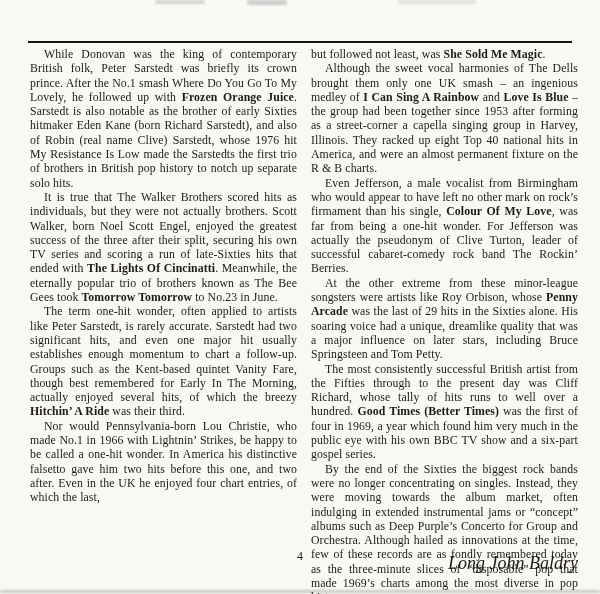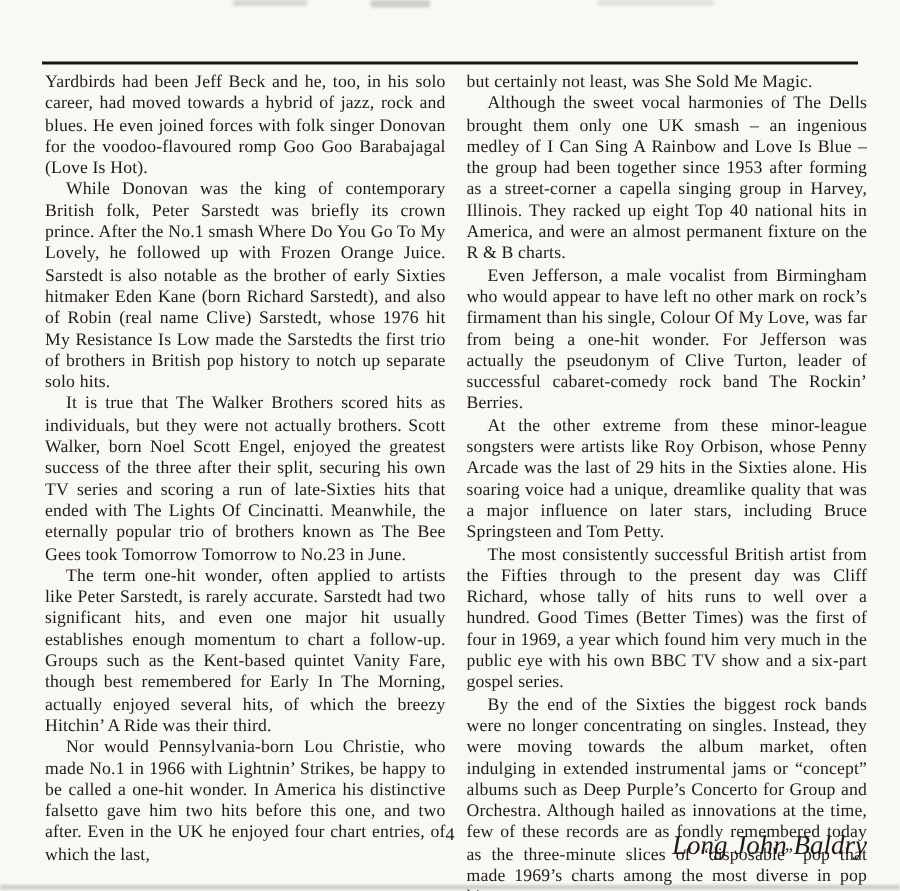--- a/index.html
+++ b/index.html
@@ -58,21 +58,21 @@
     margin: 0;
     font-size: 11.8px;
     line-height: 14.3px;
     text-align: justify;
     letter-spacing: 0.1px;
   }
   .para.indent {
     text-indent: 14px;
   }
   .run-plain  { font-weight: normal; font-style: normal; }
-  .run-bold   { font-weight: normal; }
+  .run-bold   { font-weight: bold; }
   .run-italic { }
   .footer-page-number {
     position: absolute;
     left: 0;
     top: 549px;
     width: 600px;
     text-align: center;
     font-size: 12px;
   }
   .footer-author {
@@ -89,28 +89,27 @@
 <div class="page">
 
   <div class="scan-artifact art-1"></div>
   <div class="scan-artifact art-2"></div>
   <div class="scan-artifact art-3"></div>
 
   <div class="top-rule"></div>
 
   <div class="content">
     <div class="col">
-        <p class="para"><span class="run-plain">Yardbirds had been Jeff Beck and he, too, in his solo career, had moved towards a hybrid of jazz, rock and blues. He even joined forces with folk singer Donovan for the voodoo-flavoured romp </span><span class="run-bold">Goo Goo Barabajagal (Love Is Hot).</span></p>
         <p class="para indent"><span class="run-plain">While Donovan was the king of contemporary British folk, Peter Sarstedt was briefly its crown prince. After the No.1 smash </span><span class="run-italic">Where Do You Go To My Lovely</span><span class="run-plain">, he followed up with </span><span class="run-bold">Frozen Orange Juice</span><span class="run-plain">. Sarstedt is also notable as the brother of early Sixties hitmaker Eden Kane (born Richard Sarstedt), and also of Robin (real name Clive) Sarstedt, whose 1976 hit </span><span class="run-italic">My Resistance Is Low</span><span class="run-plain"> made the Sarstedts the first trio of brothers in British pop history to notch up separate solo hits.</span></p>
         <p class="para indent"><span class="run-plain">It is true that The Walker Brothers scored hits as individuals, but they were not actually brothers. Scott Walker, born Noel Scott Engel, enjoyed the greatest success of the three after their split, securing his own TV series and scoring a run of late-Sixties hits that ended with </span><span class="run-bold">The Lights Of Cincinatti</span><span class="run-plain">. Meanwhile, the eternally popular trio of brothers known as The Bee Gees took </span><span class="run-bold">Tomorrow Tomorrow</span><span class="run-plain"> to No.23 in June.</span></p>
         <p class="para indent"><span class="run-plain">The term one-hit wonder, often applied to artists like Peter Sarstedt, is rarely accurate. Sarstedt had two significant hits, and even one major hit usually establishes enough momentum to chart a follow-up. Groups such as the Kent-based quintet Vanity Fare, though best remembered for </span><span class="run-italic">Early In The Morning</span><span class="run-plain">, actually enjoyed several hits, of which the breezy </span><span class="run-bold">Hitchin’ A Ride</span><span class="run-plain"> was their third.</span></p>
         <p class="para indent"><span class="run-plain">Nor would Pennsylvania-born Lou Christie, who made No.1 in 1966 with </span><span class="run-italic">Lightnin’ Strikes</span><span class="run-plain">, be happy to be called a one-hit wonder. In America his distinctive falsetto gave him two hits before this one, and two after. Even in the UK he enjoyed four chart entries, of which the last,</span></p>
       </div>
     <div class="col">
-        <p class="para"><span class="run-plain">but certainly not least, was </span><span class="run-bold">She Sold Me Magic</span><span class="run-plain">.</span></p>
+        <p class="para"><span class="run-plain">but followed not least, was </span><span class="run-bold">She Sold Me Magic</span><span class="run-plain">.</span></p>
         <p class="para indent"><span class="run-plain">Although the sweet vocal harmonies of The Dells brought them only one UK smash – an ingenious medley of </span><span class="run-bold">I Can Sing A Rainbow</span><span class="run-plain"> and </span><span class="run-bold">Love Is Blue</span><span class="run-plain"> – the group had been together since 1953 after forming as a street-corner </span><span class="run-italic">a capella</span><span class="run-plain"> singing group in Harvey, Illinois. They racked up eight Top 40 national hits in America, and were an almost permanent fixture on the R &amp; B charts.</span></p>
         <p class="para indent"><span class="run-plain">Even Jefferson, a male vocalist from Birmingham who would appear to have left no other mark on rock’s firmament than his single, </span><span class="run-bold">Colour Of My Love</span><span class="run-plain">, was far from being a one-hit wonder. For Jefferson was actually the pseudonym of Clive Turton, leader of successful cabaret-comedy rock band The Rockin’ Berries.</span></p>
         <p class="para indent"><span class="run-plain">At the other extreme from these minor-league songsters were artists like Roy Orbison, whose </span><span class="run-bold">Penny Arcade</span><span class="run-plain"> was the last of 29 hits in the Sixties alone. His soaring voice had a unique, dreamlike quality that was a major influence on later stars, including Bruce Springsteen and Tom Petty.</span></p>
         <p class="para indent"><span class="run-plain">The most consistently successful British artist from the Fifties through to the present day was Cliff Richard, whose tally of hits runs to well over a hundred. </span><span class="run-bold">Good Times (Better Times)</span><span class="run-plain"> was the first of four in 1969, a year which found him very much in the public eye with his own BBC TV show and a six-part gospel series.</span></p>
         <p class="para indent"><span class="run-plain">By the end of the Sixties the biggest rock bands were no longer concentrating on singles. Instead, they were moving towards the album market, often indulging in extended instrumental jams or “concept” albums such as Deep Purple’s </span><span class="run-italic">Concerto for Group and Orchestra</span><span class="run-plain">. Although hailed as innovations at the time, few of these records are as fondly remembered today as the three-minute slices of “disposable” pop that made 1969’s charts among the most diverse in pop history.</span></p>
       </div>
   </div>
 
   <div class="footer-page-number">4</div>
 

